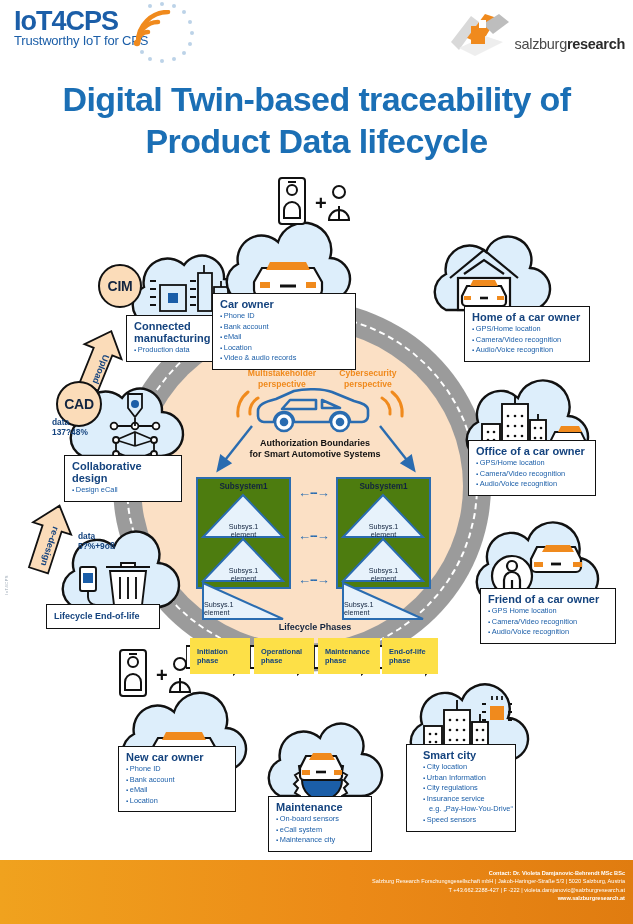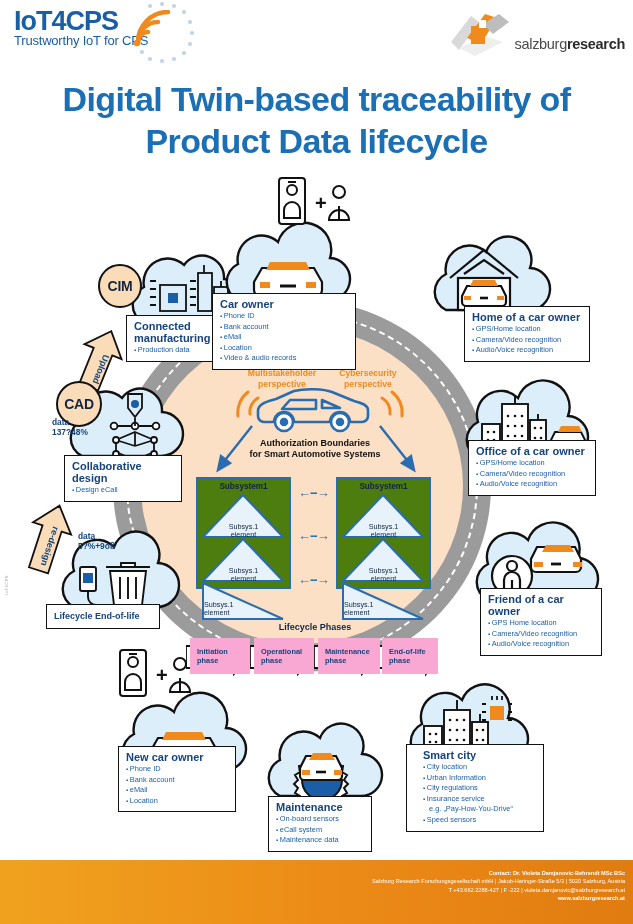--- a/index.html
+++ b/index.html
@@ -88,21 +88,21 @@
   .subsys .sttl { text-align:center; font-size:8.2px; font-weight:bold; color:#12243f; margin-top:3px; }
   .tri { position:absolute; font-size:7.2px; color:#12243f; line-height:8.4px; text-align:center; width:100%; }
   .tri-lbl { position:absolute; font-size:7.2px; color:#12243f; line-height:8.4px; }
 
   .dashconn { position:absolute; color:#2a6cb0; font-size:13px; font-weight:bold; letter-spacing:-1px; }
 
   .lifecycle-lbl { position:absolute; left:200px; top:622px; width:230px; text-align:center;
                    font-size:9px; font-weight:bold; color:#12243f; }
 
   .phase {
-    position:absolute; height:36px; background:#f9a8d4;
+    position:absolute; height:36px; background:#fde047;
     font-size:7.4px; font-weight:bold; color:#14437e; line-height:9.4px;
   }
   .phase .ptxt { position:absolute; left:7px; top:9px; white-space:pre-line; }
 
   
   .footer {
     position:absolute; left:0; bottom:0; width:633px; height:64px;
     background:linear-gradient(90deg,#f0a21e 0%,#ec8a17 55%,#e07c10 100%);
   }
   .footer .ftxt {
@@ -479,21 +479,21 @@
         <path d="M74 52 a5 5 0 0 1 -5 -5 v-8 l6 -12 h38 l6 12 v8 a5 5 0 0 1 -5 5 Z"></path>
         <path d="M80 32 l4 -7 h24 l4 7 Z" fill="#f08a1d" stroke="none"></path>
         <path d="M72 42 h9 v5 h-9 Z M111 42 h9 v5 h-9 Z" fill="#f08a1d" stroke="none"></path>
         <path d="M89 44 h10" stroke-width="2.8"></path>
         <circle cx="50" cy="56" r="20"></circle>
         <circle cx="50" cy="46" r="5"></circle>
         <path d="M42 72 v-12 a8 8 0 0 1 16 0 v12 M50 60 v12"></path>
       </g>
     </svg>
   </div>
-  <div class="ibox" style="left:480px; top:588px; width:122px;">
+  <div class="ibox" style="left:480px; top:588px; width:136px;">
     <h4>Friend of a car owner</h4>
     <ul>
       <li>GPS Home location</li>
       <li>Camera/Video recognition</li>
       <li>Audio/Voice recognition</li>
     </ul>
   </div>
 
   <div class="cloud" style="left:108px; top:692px;">
     <svg width="150" height="84" viewBox="0 0 150 84">
@@ -546,21 +546,21 @@
         </g>
         <path d="M48 62 h40 a20 20 0 0 1 -40 0 Z" fill="#1b5ea8" stroke="#111" stroke-width="2"></path>
       </g>
     </svg>
   </div>
   <div class="ibox" style="left:268px; top:796px; width:104px;">
     <h4>Maintenance</h4>
     <ul>
       <li>On-board sensors</li>
       <li>eCall system</li>
-      <li>Maintenance data</li>
+      <li>Maintenance city</li>
     </ul>
   </div>
 
   <div class="cloud" style="left:396px; top:676px;">
     <svg width="142" height="90" viewBox="0 0 142 90">
       <path d="M26 84 A20 20 0 0 1 26 48 A24 24 0 0 1 66 24 A22 22 0 0 1 112 42 A20 20 0 0 1 110 84 Z" fill="#ddeefb" stroke="#111" stroke-width="2.4"></path>
       <g stroke="#111" stroke-width="1.9" fill="#fff">
         <rect x="28" y="50" width="18" height="32"></rect>
         <rect x="48" y="34" width="26" height="48"></rect>
         <rect x="76" y="46" width="16" height="36"></rect>
@@ -592,21 +592,21 @@
             <circle cx="87" cy="74" r="1.3"></circle>
         </g>
         <rect x="94" y="30" width="14" height="14" fill="#f08a1d" stroke="none"></rect>
         <g stroke="#111" stroke-width="1.8" fill="none">
           <path d="M90 28 h-4 M90 36 h-4 M90 44 h-4 M112 28 h4 M112 36 h4 M112 44 h4
                    M96 24 v-4 M101 24 v-4 M106 24 v-4"></path>
         </g>
       </g>
     </svg>
   </div>
-  <div class="ibox" style="left:406px; top:744px; width:138px;padding-left:16px;">
+  <div class="ibox" style="left:406px; top:744px; width:110px;padding-left:16px;">
     <h4>Smart city</h4>
     <ul>
       <li>City location</li>
       <li>Urban Information</li>
       <li>City regulations</li>
       <li>Insurance service</li>
       <li class="sub">e.g. „Pay-How-You-Drive“</li>
       <li>Speed sensors</li>
     </ul>
   </div>

